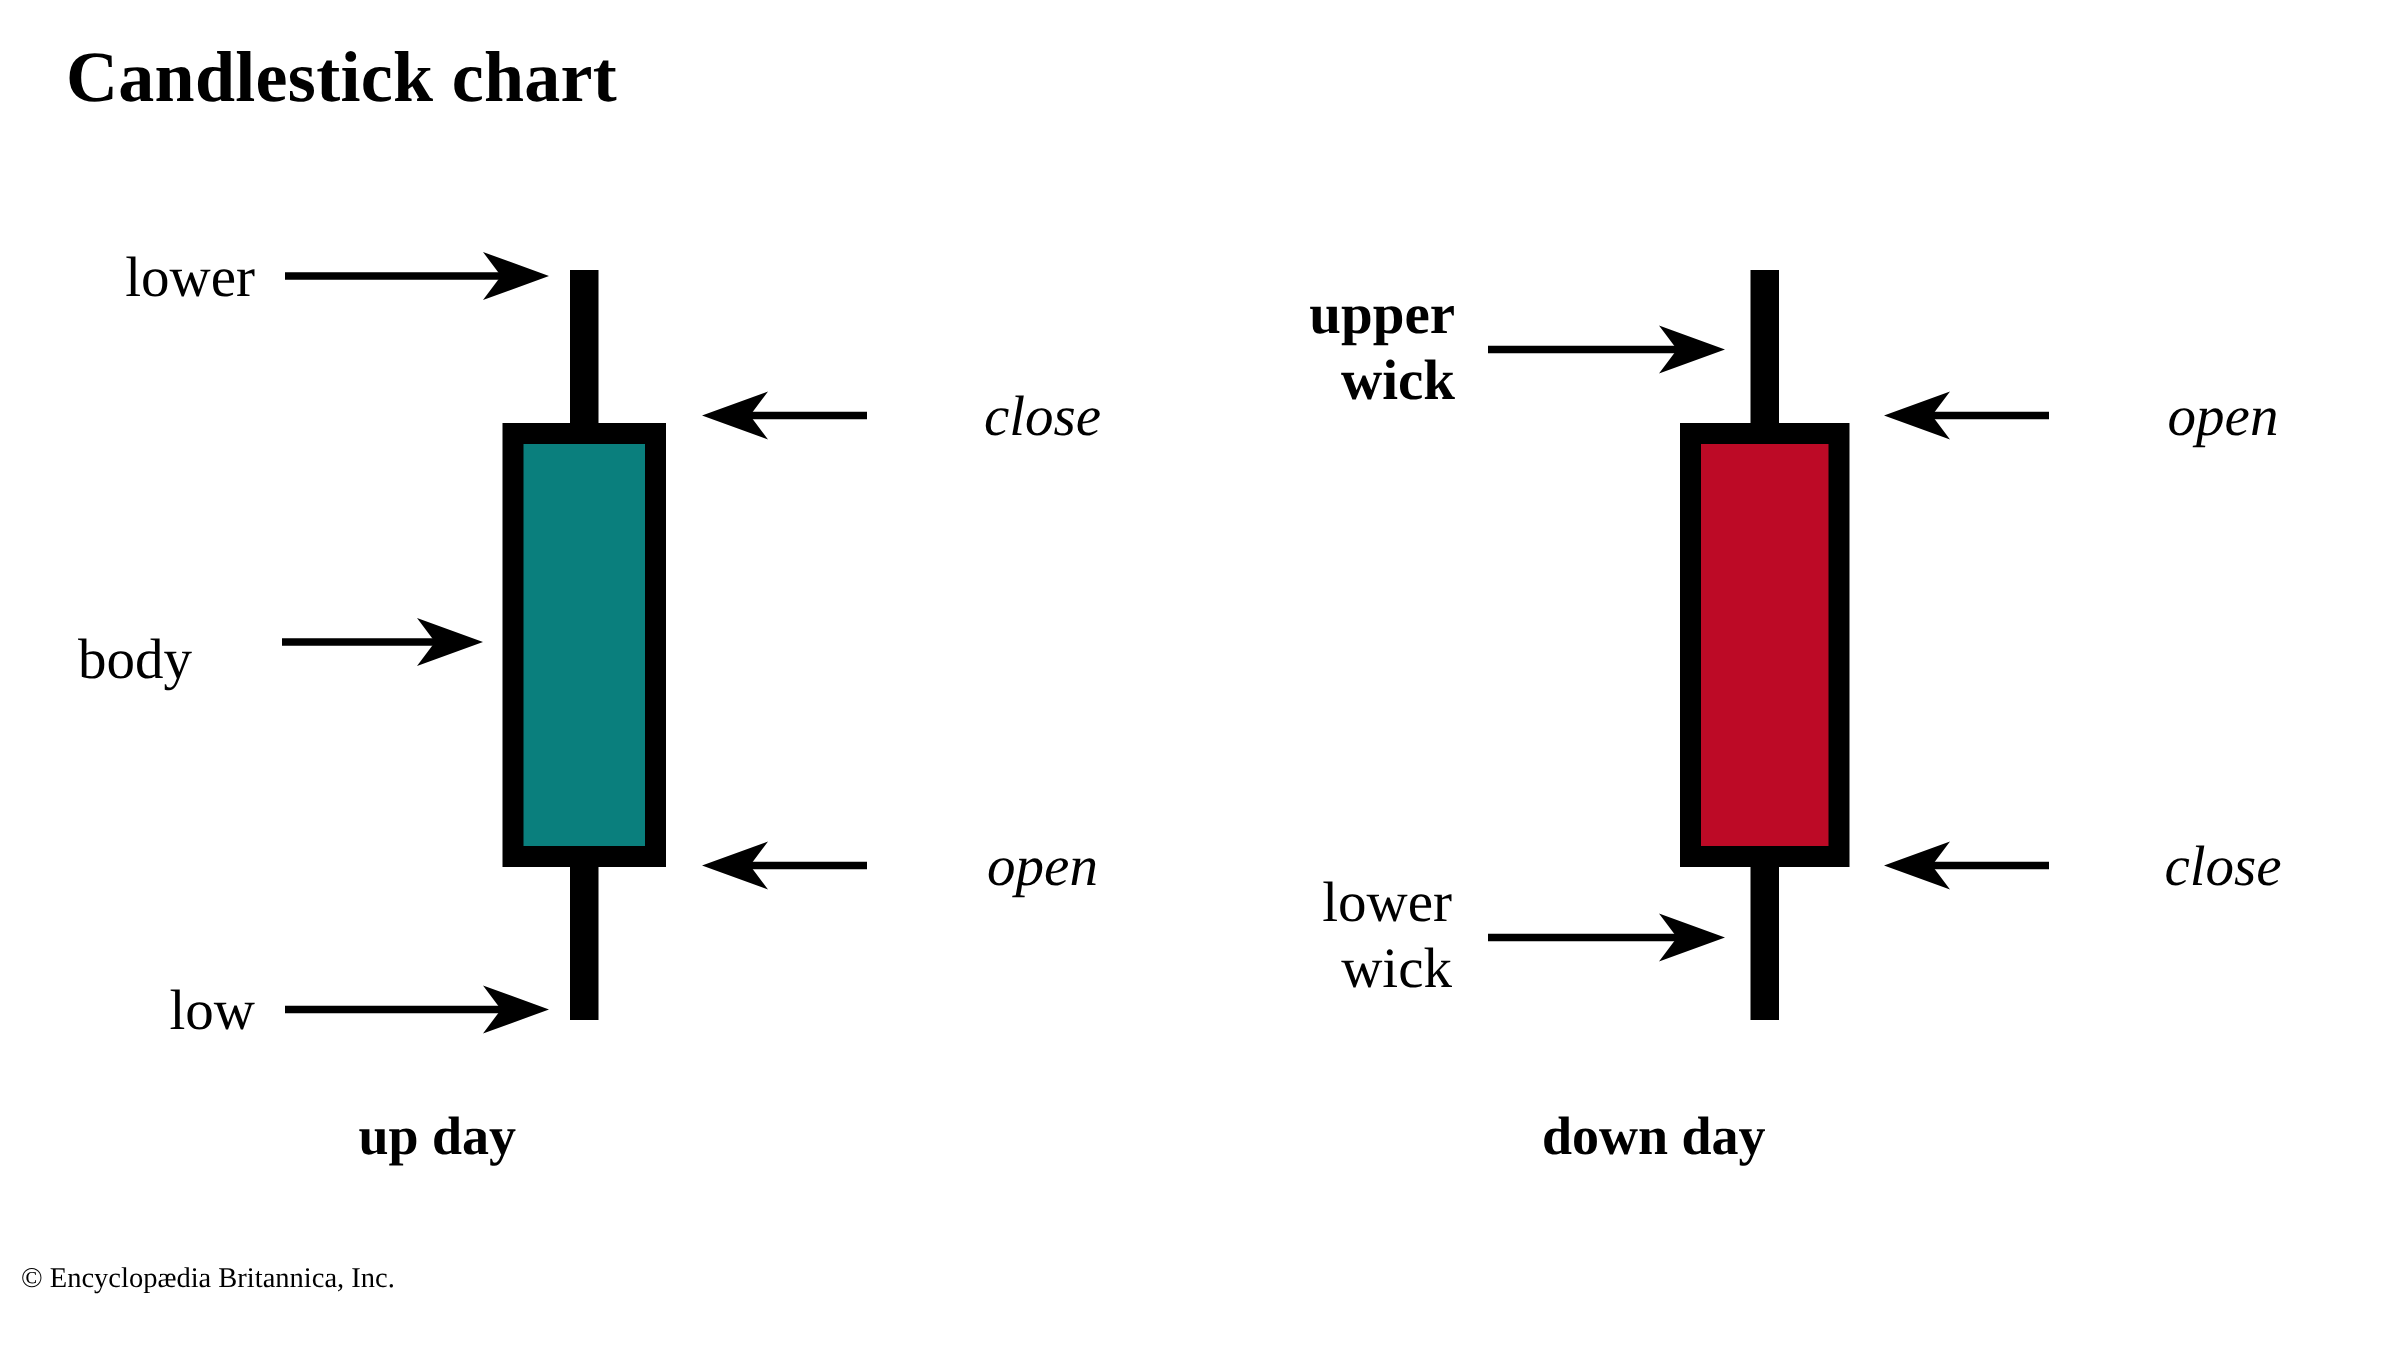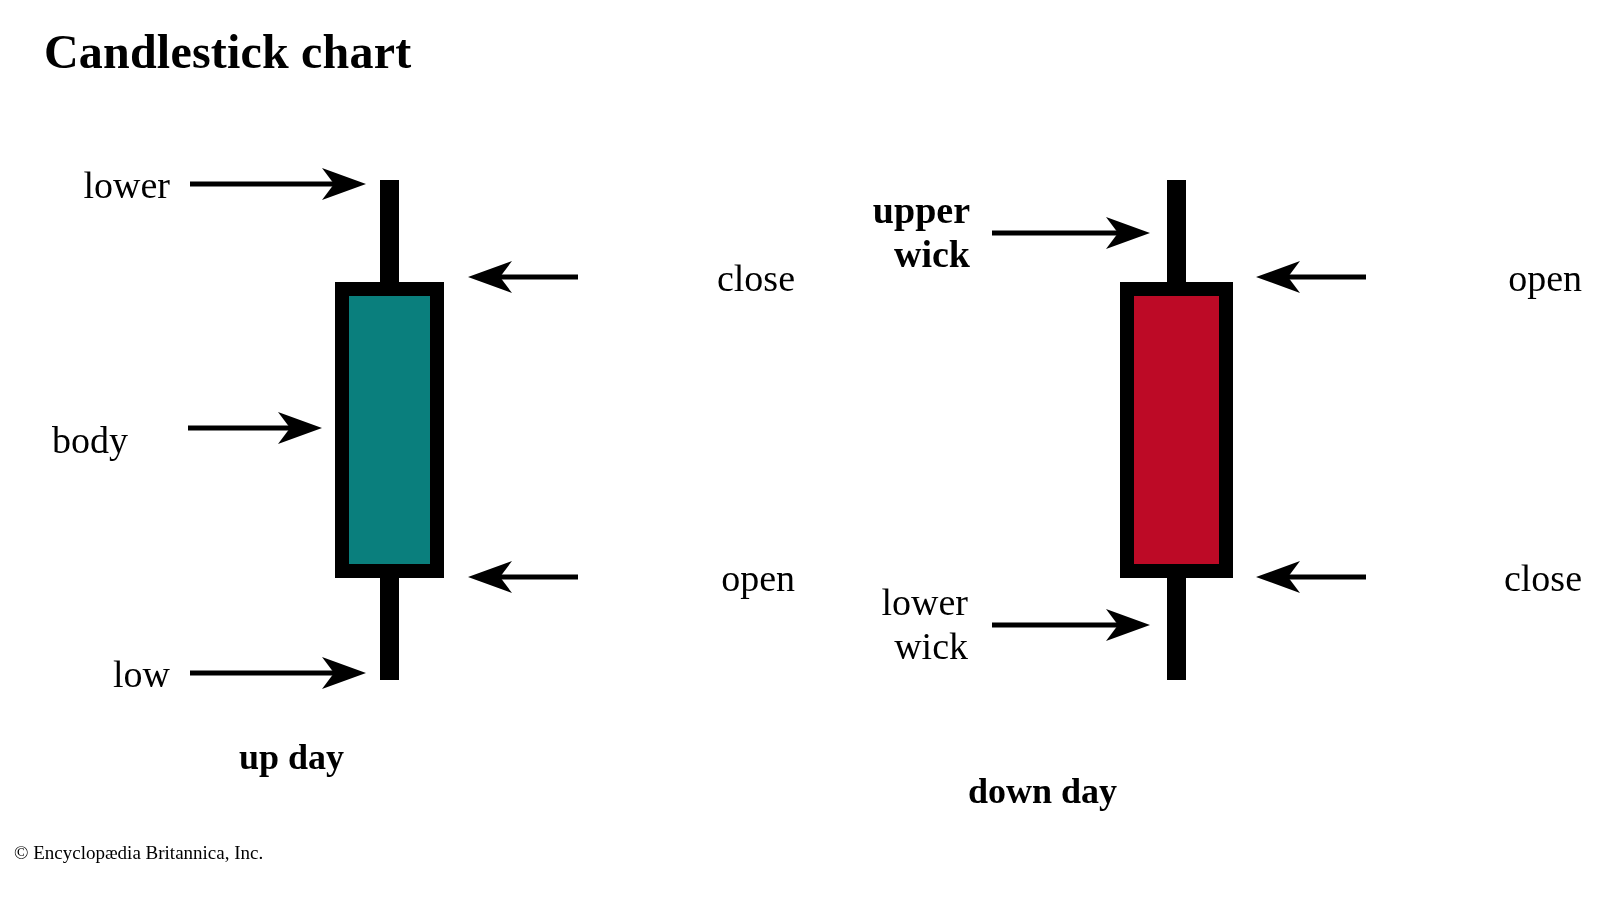--- a/index.html
+++ b/index.html
@@ -35,21 +35,21 @@
 
   
   .label {
     position: absolute;
     font-size: 38px;
     line-height: 1.16;
     white-space: pre-line;
     color: #000000;
   }
   .label.right-align { text-align: right; }
-  .label.left-align  { text-align: right; }
+  .label.left-align  { text-align: center; font-style: italic; }
 
   
   .caption {
     position: absolute;
     font-size: 36px;
     font-weight: bold;
     text-align: left;
     white-space: nowrap;
   }
 
@@ -163,18 +163,18 @@
       <path d="M0 17 L44 1 L32 17 L44 33 Z" fill="#000"></path>
     </svg>
 
     <div class="label right-align" style="left:788px; top:580px; width:180px;">lower
 wick</div>
     <svg class="arrow-svg" style="left:992px; top:608px;" width="158" height="34" viewBox="0 0 158 34">
       <rect x="0" y="14.5" width="130" height="5" fill="#000"></rect>
       <path d="M158 17 L114 1 L126 17 L114 33 Z" fill="#000"></path>
     </svg>
 
-    <div class="caption" style="left:968px; top:736px; width:300px;margin-top:34px;">down day</div>
+    <div class="caption" style="left:1028px; top:736px; width:300px;">down day</div>
   </div>
 
   <div id="credit">© Encyclopædia Britannica, Inc.</div>
 
 </div>
 
 </body></html>

